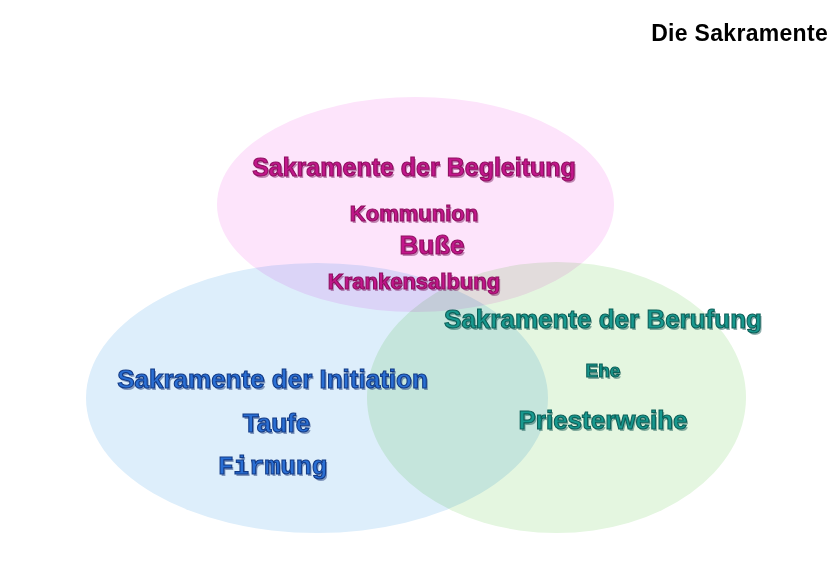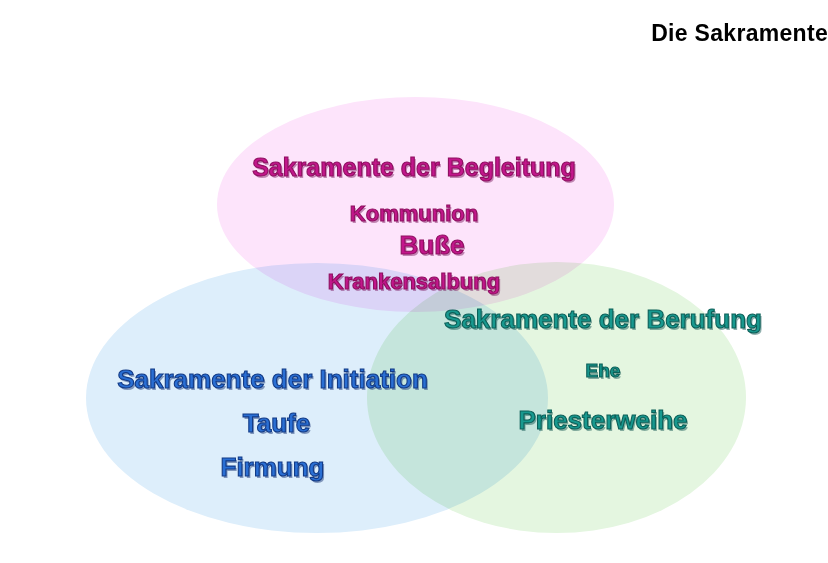--- a/index.html
+++ b/index.html
@@ -95,21 +95,21 @@
     top: 366px;
     width: 545px;
   }
   #group-initiation .line {
     color: #2a6fd4;
     -webkit-text-stroke: 1.1px #123a86;
     text-shadow: 1.5px 1.5px 0 rgba(15,45,110,0.45);
   }
   #group-initiation .l0 { font-size: 26px; margin-bottom: 18px; }
   #group-initiation .l1 { font-size: 26px; margin-bottom: 18px; margin-left: 8px; }
-  #group-initiation .l2 { font-size: 26px; }
+  #group-initiation .l2 { font-size: 26px; font-family: Liberation Mono, monospace; }
 
   
   #group-berufung {
     left: 378px;
     top: 306px;
     width: 450px;
   }
   #group-berufung .line {
     color: #18998f;
     -webkit-text-stroke: 1.1px #0c5f58;

